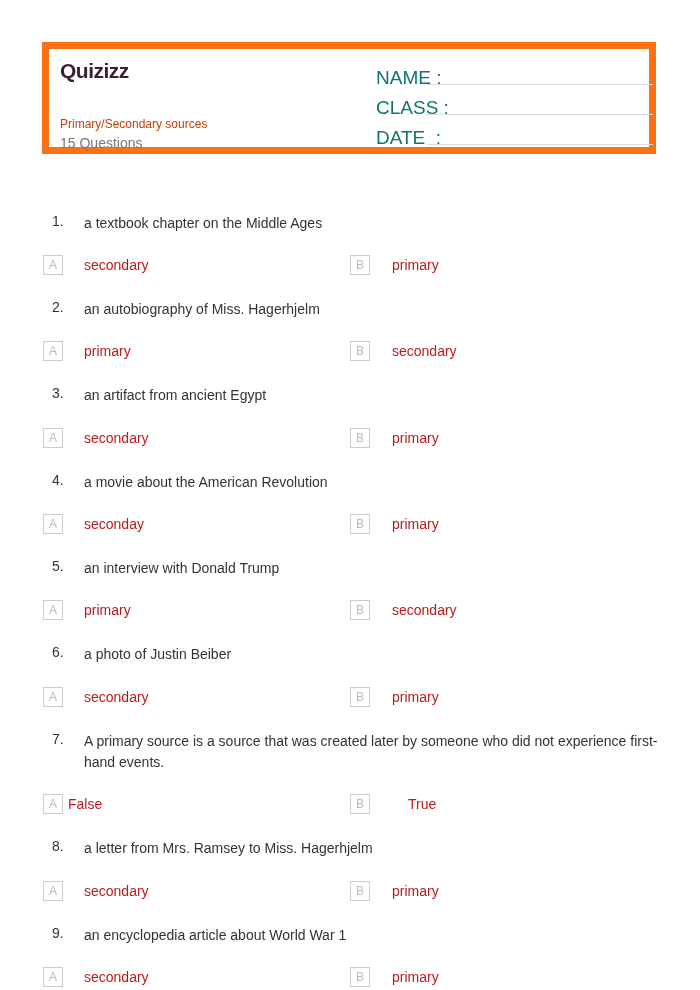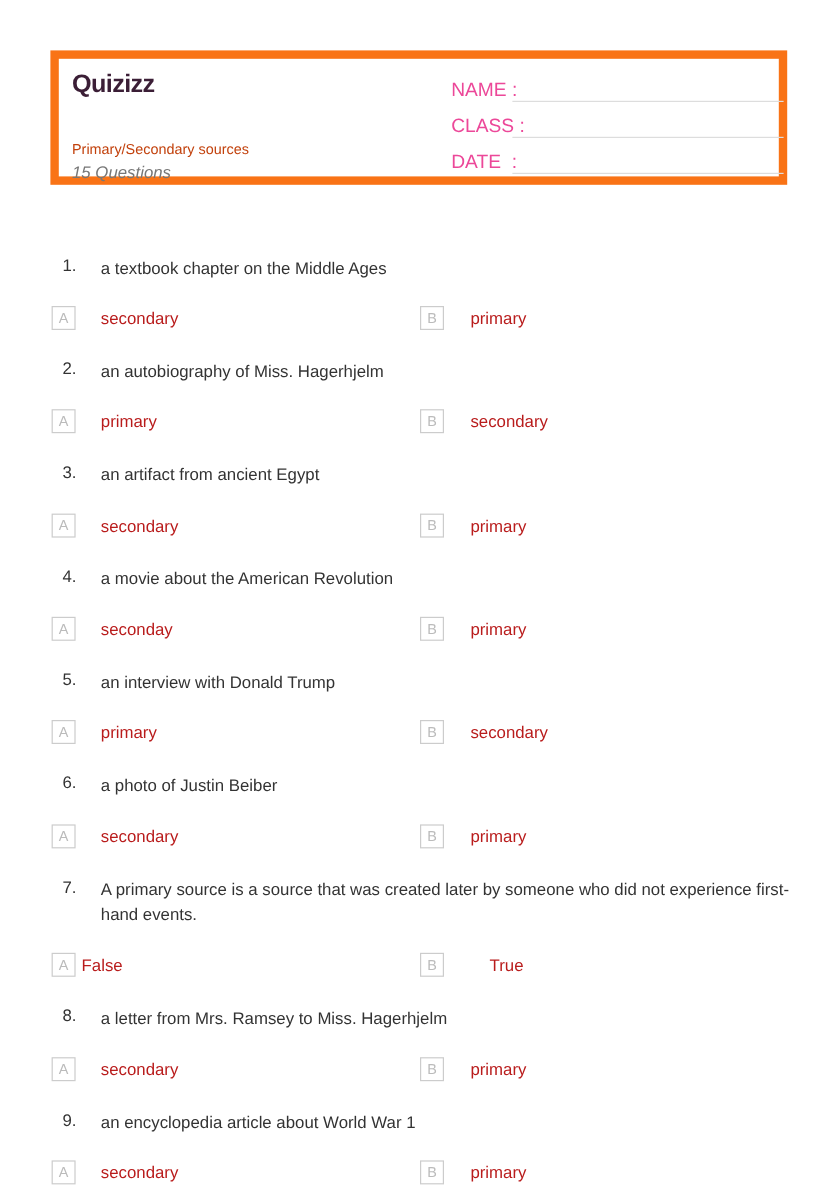--- a/index.html
+++ b/index.html
@@ -3,22 +3,22 @@
 <meta charset="utf-8">
 <style>
   html, body { margin: 0; padding: 0; background: #ffffff; }
   body { width: 700px; height: 990px; position: relative; overflow: hidden;
          font-family: "Liberation Sans", "DejaVu Sans", sans-serif; color: #333; }
   .header-box { position: absolute; left: 42px; top: 42px; width: 614px; height: 112px;
                 border: 7px solid #f97316; box-sizing: border-box; }
   .logo { position: absolute; left: 11px; top: 10px; font-size: 21px; font-weight: bold;
           color: #3b1e36; letter-spacing: -0.5px; }
   .quiz-title { position: absolute; left: 11px; top: 68px; font-size: 12px; color: #c2410c; }
-  .quiz-count { position: absolute; left: 11px; top: 86px; font-size: 14px; color: #777; font-style: italic; }
-  .field { position: absolute; left: 327px; font-size: 16px; color: #ec4899; }
+  .quiz-count { position: absolute; left: 11px; top: 86px; font-size: 14px; color: #777; }
+  .field { position: absolute; left: 327px; font-size: 19px; color: #0f766e; }
   .field-line { position: absolute; left: 378px; width: 226px; border-bottom: 1px solid #ddd; }
   .q { position: absolute; left: 0; width: 700px; }
   .q-num { position: absolute; left: 52px; font-size: 14px; color: #333; }
   .q-text { position: absolute; left: 84px; width: 580px; font-size: 14px; color: #333; line-height: 21px; }
   .opt-box { position: absolute; width: 20px; height: 20px; border: 1px solid #ccc;
              box-sizing: border-box; font-size: 12px; color: #bbb; text-align: center; line-height: 18px; }
   .opt-text { position: absolute; font-size: 14px; color: #b91c1c; }
 </style>
 </head>
 <body>

